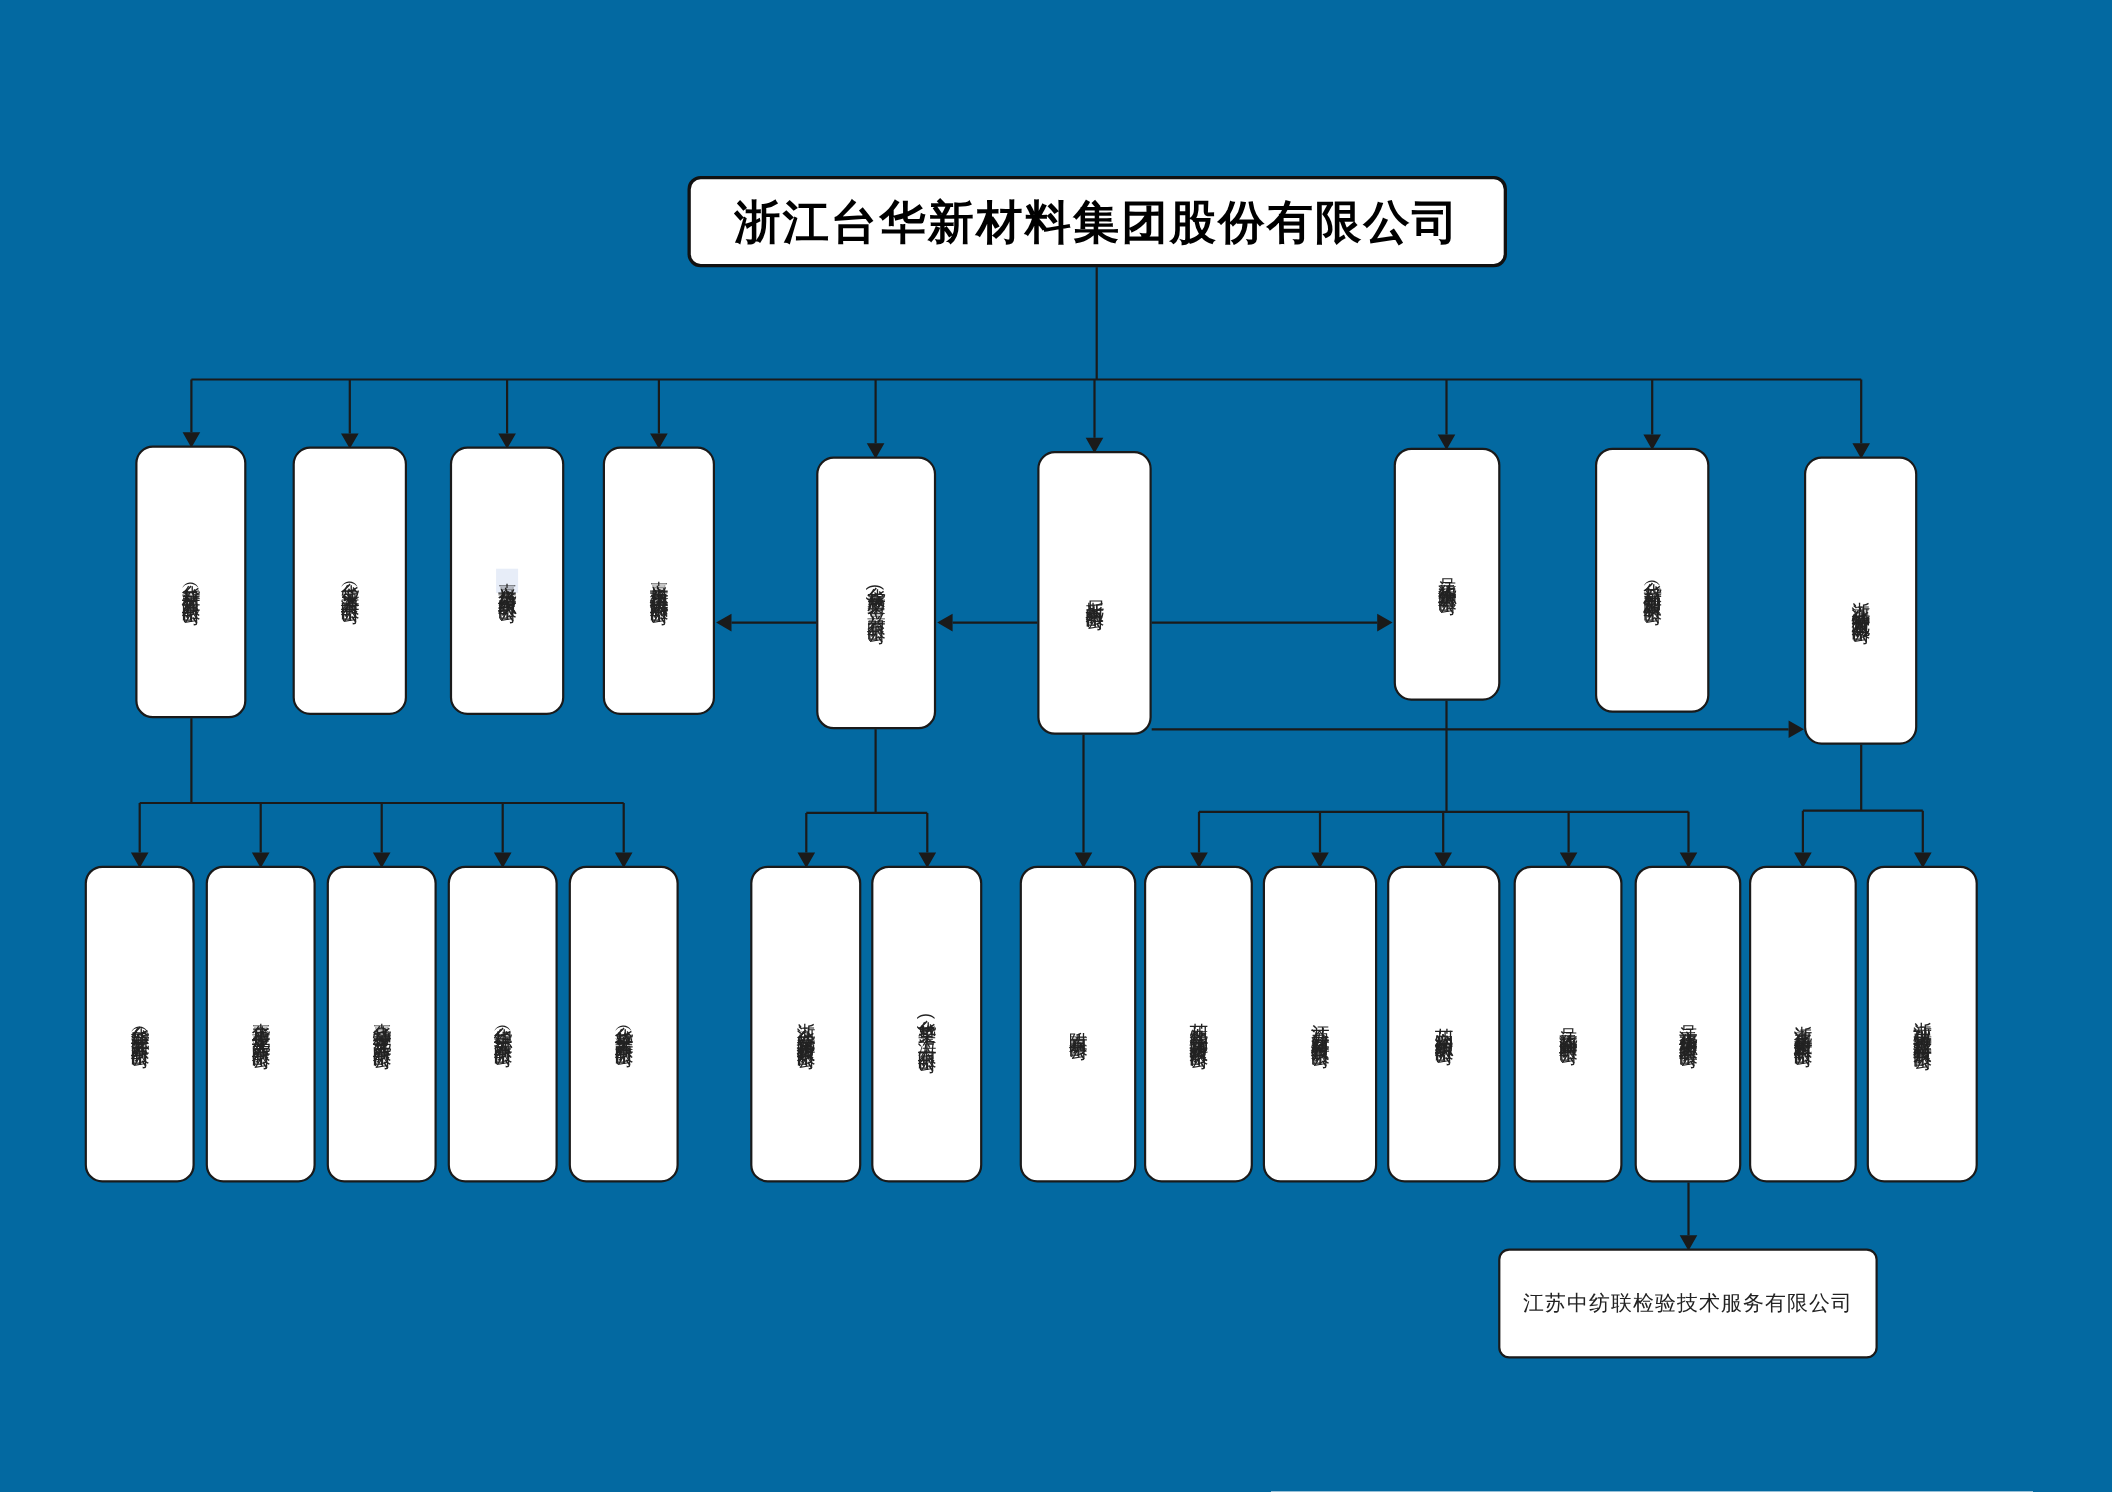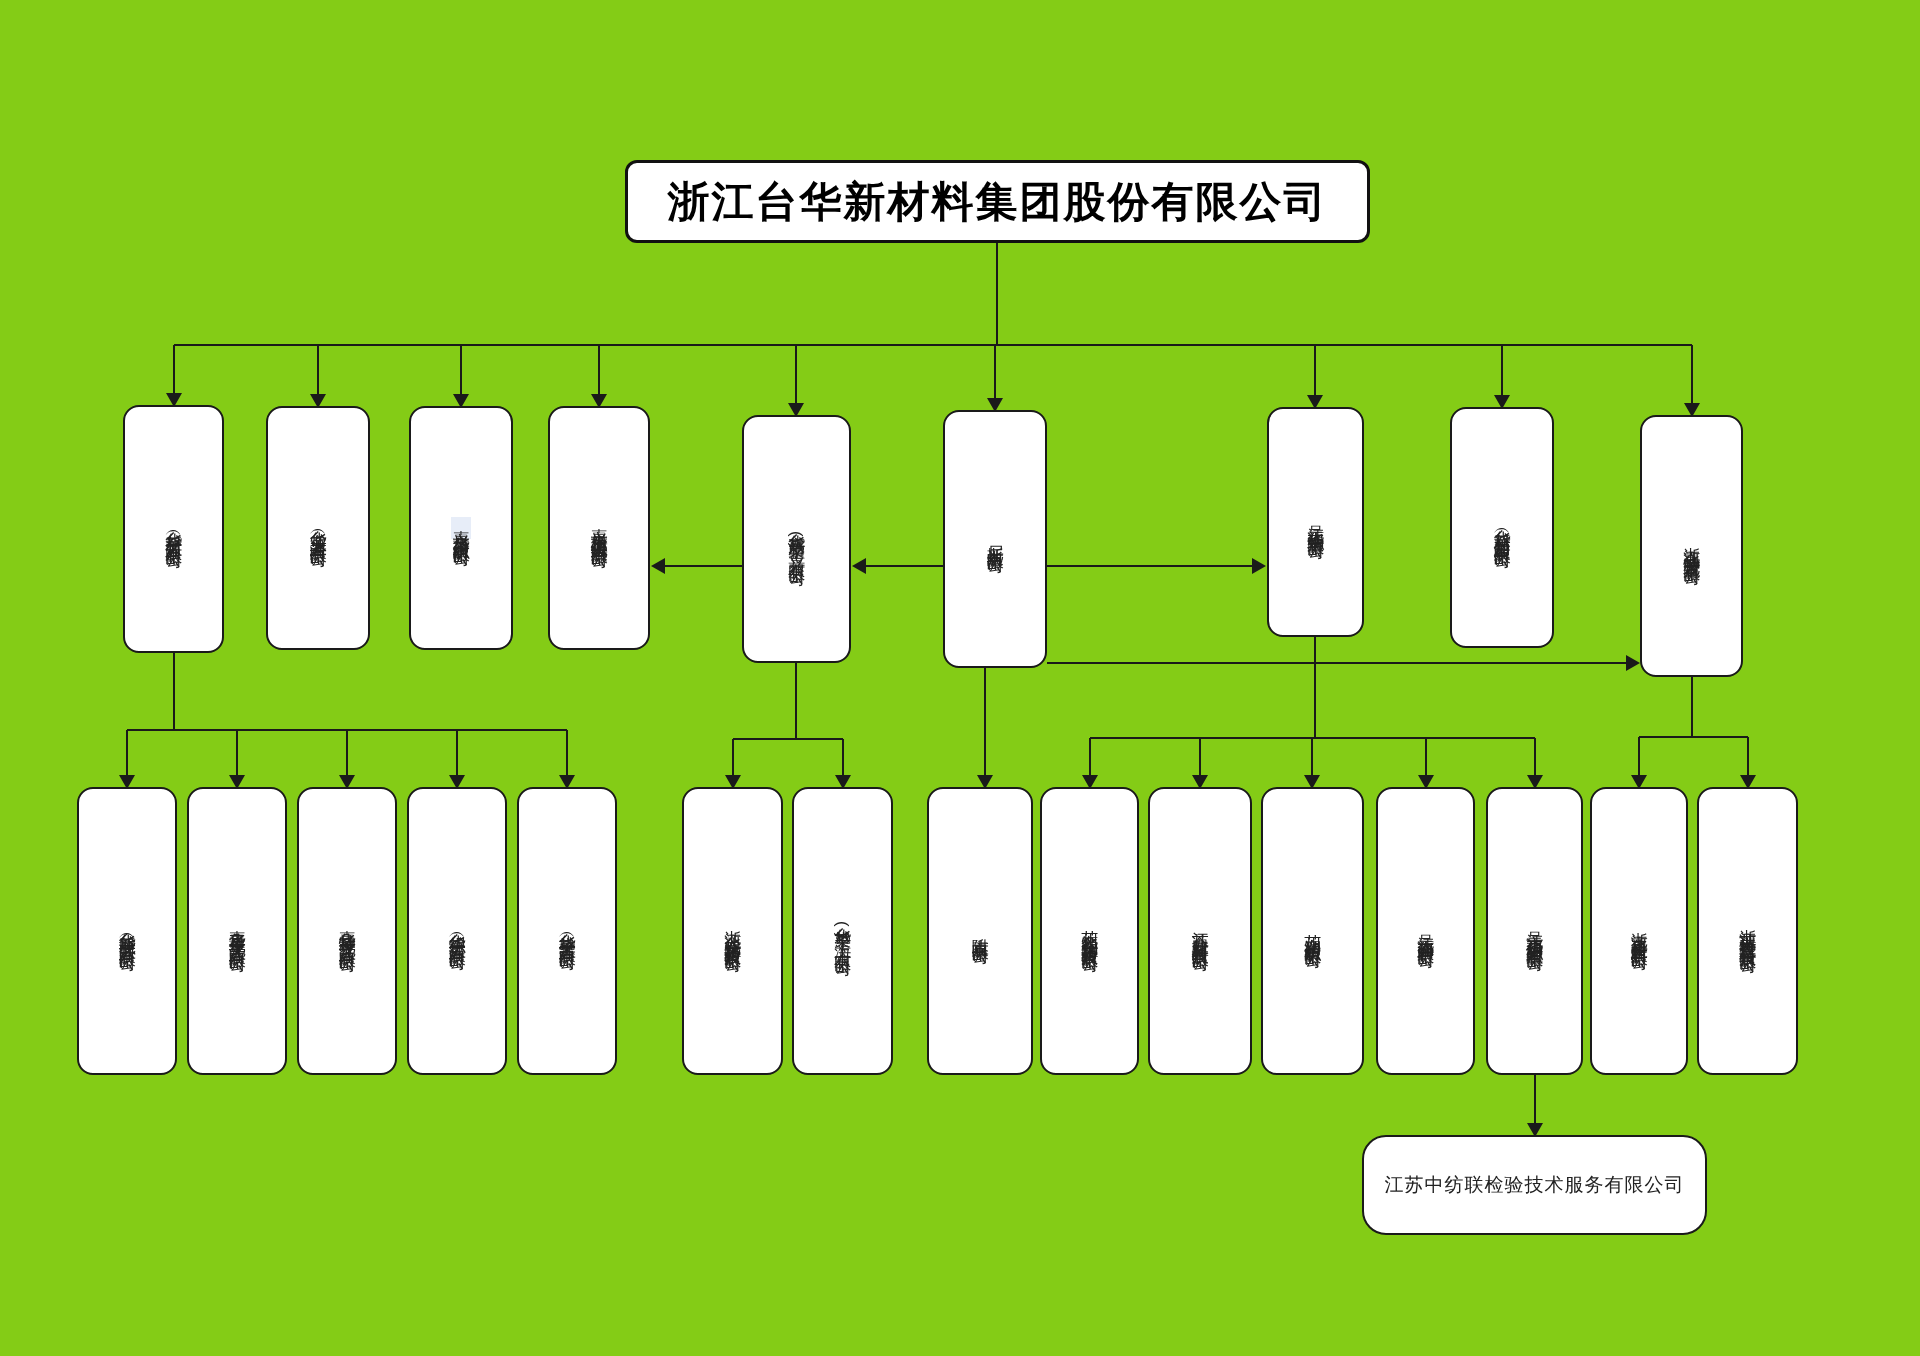--- a/index.html
+++ b/index.html
@@ -1,17 +1,17 @@
 <!DOCTYPE html>
 <html><head>
 <meta charset="utf-8">
 <style>
   html,body{margin:0;padding:0;background:#ffffff;}
   .canvas{
-    position:relative;width:1920px;height:1356px;background:#84cc16;overflow:hidden;
+    position:relative;width:1920px;height:1356px;background:#0369a1;overflow:hidden;
     font-family:"Liberation Sans","DejaVu Sans",sans-serif;color:#1c1c1c;
   }
   .wires{position:absolute;left:0;top:0;width:1920px;height:1356px;pointer-events:none;}
   .box{
     position:absolute;box-sizing:border-box;background:#ffffff;
     border:2px solid #1a1a1a;border-radius:16px;
     display:flex;align-items:center;justify-content:center;
   }
   .title-box{
     position:absolute;box-sizing:border-box;background:#ffffff;
@@ -20,21 +20,21 @@
     left:625px;top:160px;width:745px;height:83px;
     font-size:42px;font-weight:700;letter-spacing:2px;white-space:nowrap;color:#000;
   }
   .vlabel{
     writing-mode:vertical-rl;text-orientation:mixed;
     font-size:17px;letter-spacing:2px;line-height:1.15;white-space:nowrap;color:#222;
   }
   .tinted{background:#e7edf8;}
   .hbox{
     position:absolute;box-sizing:border-box;background:#ffffff;
-    border:2px solid #1a1a1a;border-radius:24px;
+    border:2px solid #1a1a1a;border-radius:10px;
     display:flex;align-items:center;justify-content:center;
   }
   .hlabel{font-size:19px;letter-spacing:1px;color:#222;white-space:nowrap;}
 </style>
 </head>
 <body>
 
 <div class="canvas">
 
   <svg class="wires" width="1920" height="1356" viewBox="0 0 1920 1356" xmlns="http://www.w3.org/2000/svg">

